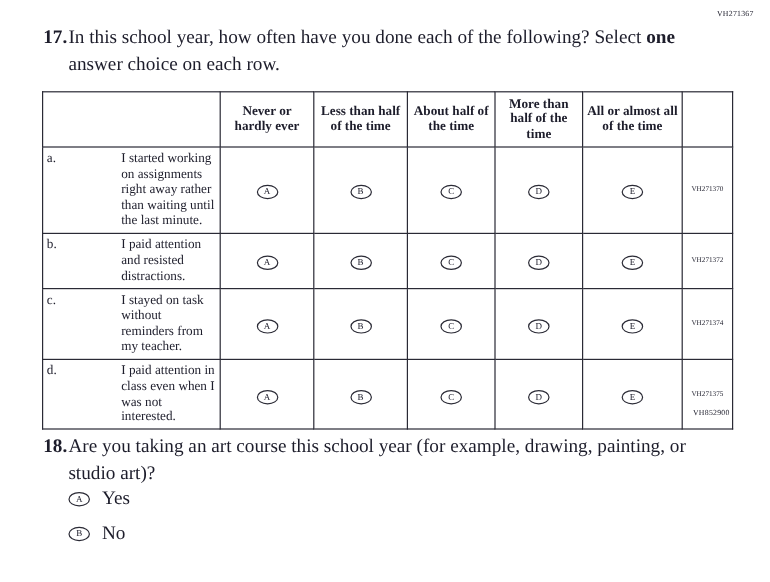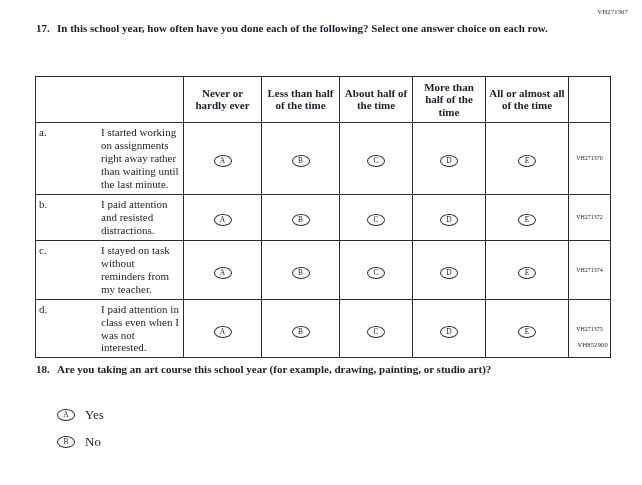--- a/index.html
+++ b/index.html
@@ -5,25 +5,25 @@
   html,body{margin:0;padding:0;}
   body{
     width:642px;height:485px;background:#ffffff;
     font-family:"Liberation Serif",serif;color:#1d1d2b;
     position:relative;overflow:hidden;
   }
   .tiny-code{position:absolute;font-size:6.5px;letter-spacing:.2px;color:#1d1d2b;}
   #code-top{top:8px;right:14px;}
   #code-mid{top:341px;right:34px;}
 
-  .question{position:absolute;display:flex;font-size:11px;line-height:1.35;}
+  .question{position:absolute;display:flex;font-size:16px;line-height:1.35;}
   #q17{top:21px;left:36px;width:566px;}
   #q18{top:362px;left:36px;width:545px;}
   .qnum{font-weight:bold;flex:0 0 21px;}
-  .qtext{flex:1;font-weight:bold;}
+  .qtext{flex:1;}
 
   table#freq-table{
     position:absolute;top:76px;left:35px;
     border-collapse:collapse;table-layout:fixed;
     border:1.5px solid #2a2a35;
   }
   #freq-table th,#freq-table td{border:1px solid #2a2a35;}
   th.answer-col{
     font-size:11px;font-weight:bold;text-align:center;
     line-height:1.12;padding:4px 2px;vertical-align:middle;
@@ -42,21 +42,21 @@
   .bubble{
     display:inline-block;width:16px;height:10px;
     border:1px solid #2a2a35;border-radius:50%;
     font-size:7.5px;line-height:9px;text-align:center;
     color:#1d1d2b;background:#fff;
   }
 
   #q18-options{position:absolute;top:407px;left:57px;}
   .opt{display:flex;align-items:center;margin-bottom:11px;}
   .opt .bubble{margin-right:10px;}
-  .opt-label{font-size:13px;text-align:center;}
+  .opt-label{font-size:16px;text-align:center;}
 </style>
 </head>
 <body>
 
 <div class="tiny-code" id="code-top">VH271367</div>
 
 <div class="question" id="q17">
   <span class="qnum">17.</span>
   <span class="qtext"><span>In this school year, how often have you done each of the following? Select </span><strong>one</strong><span> answer choice on each row.</span></span>
 </div>

